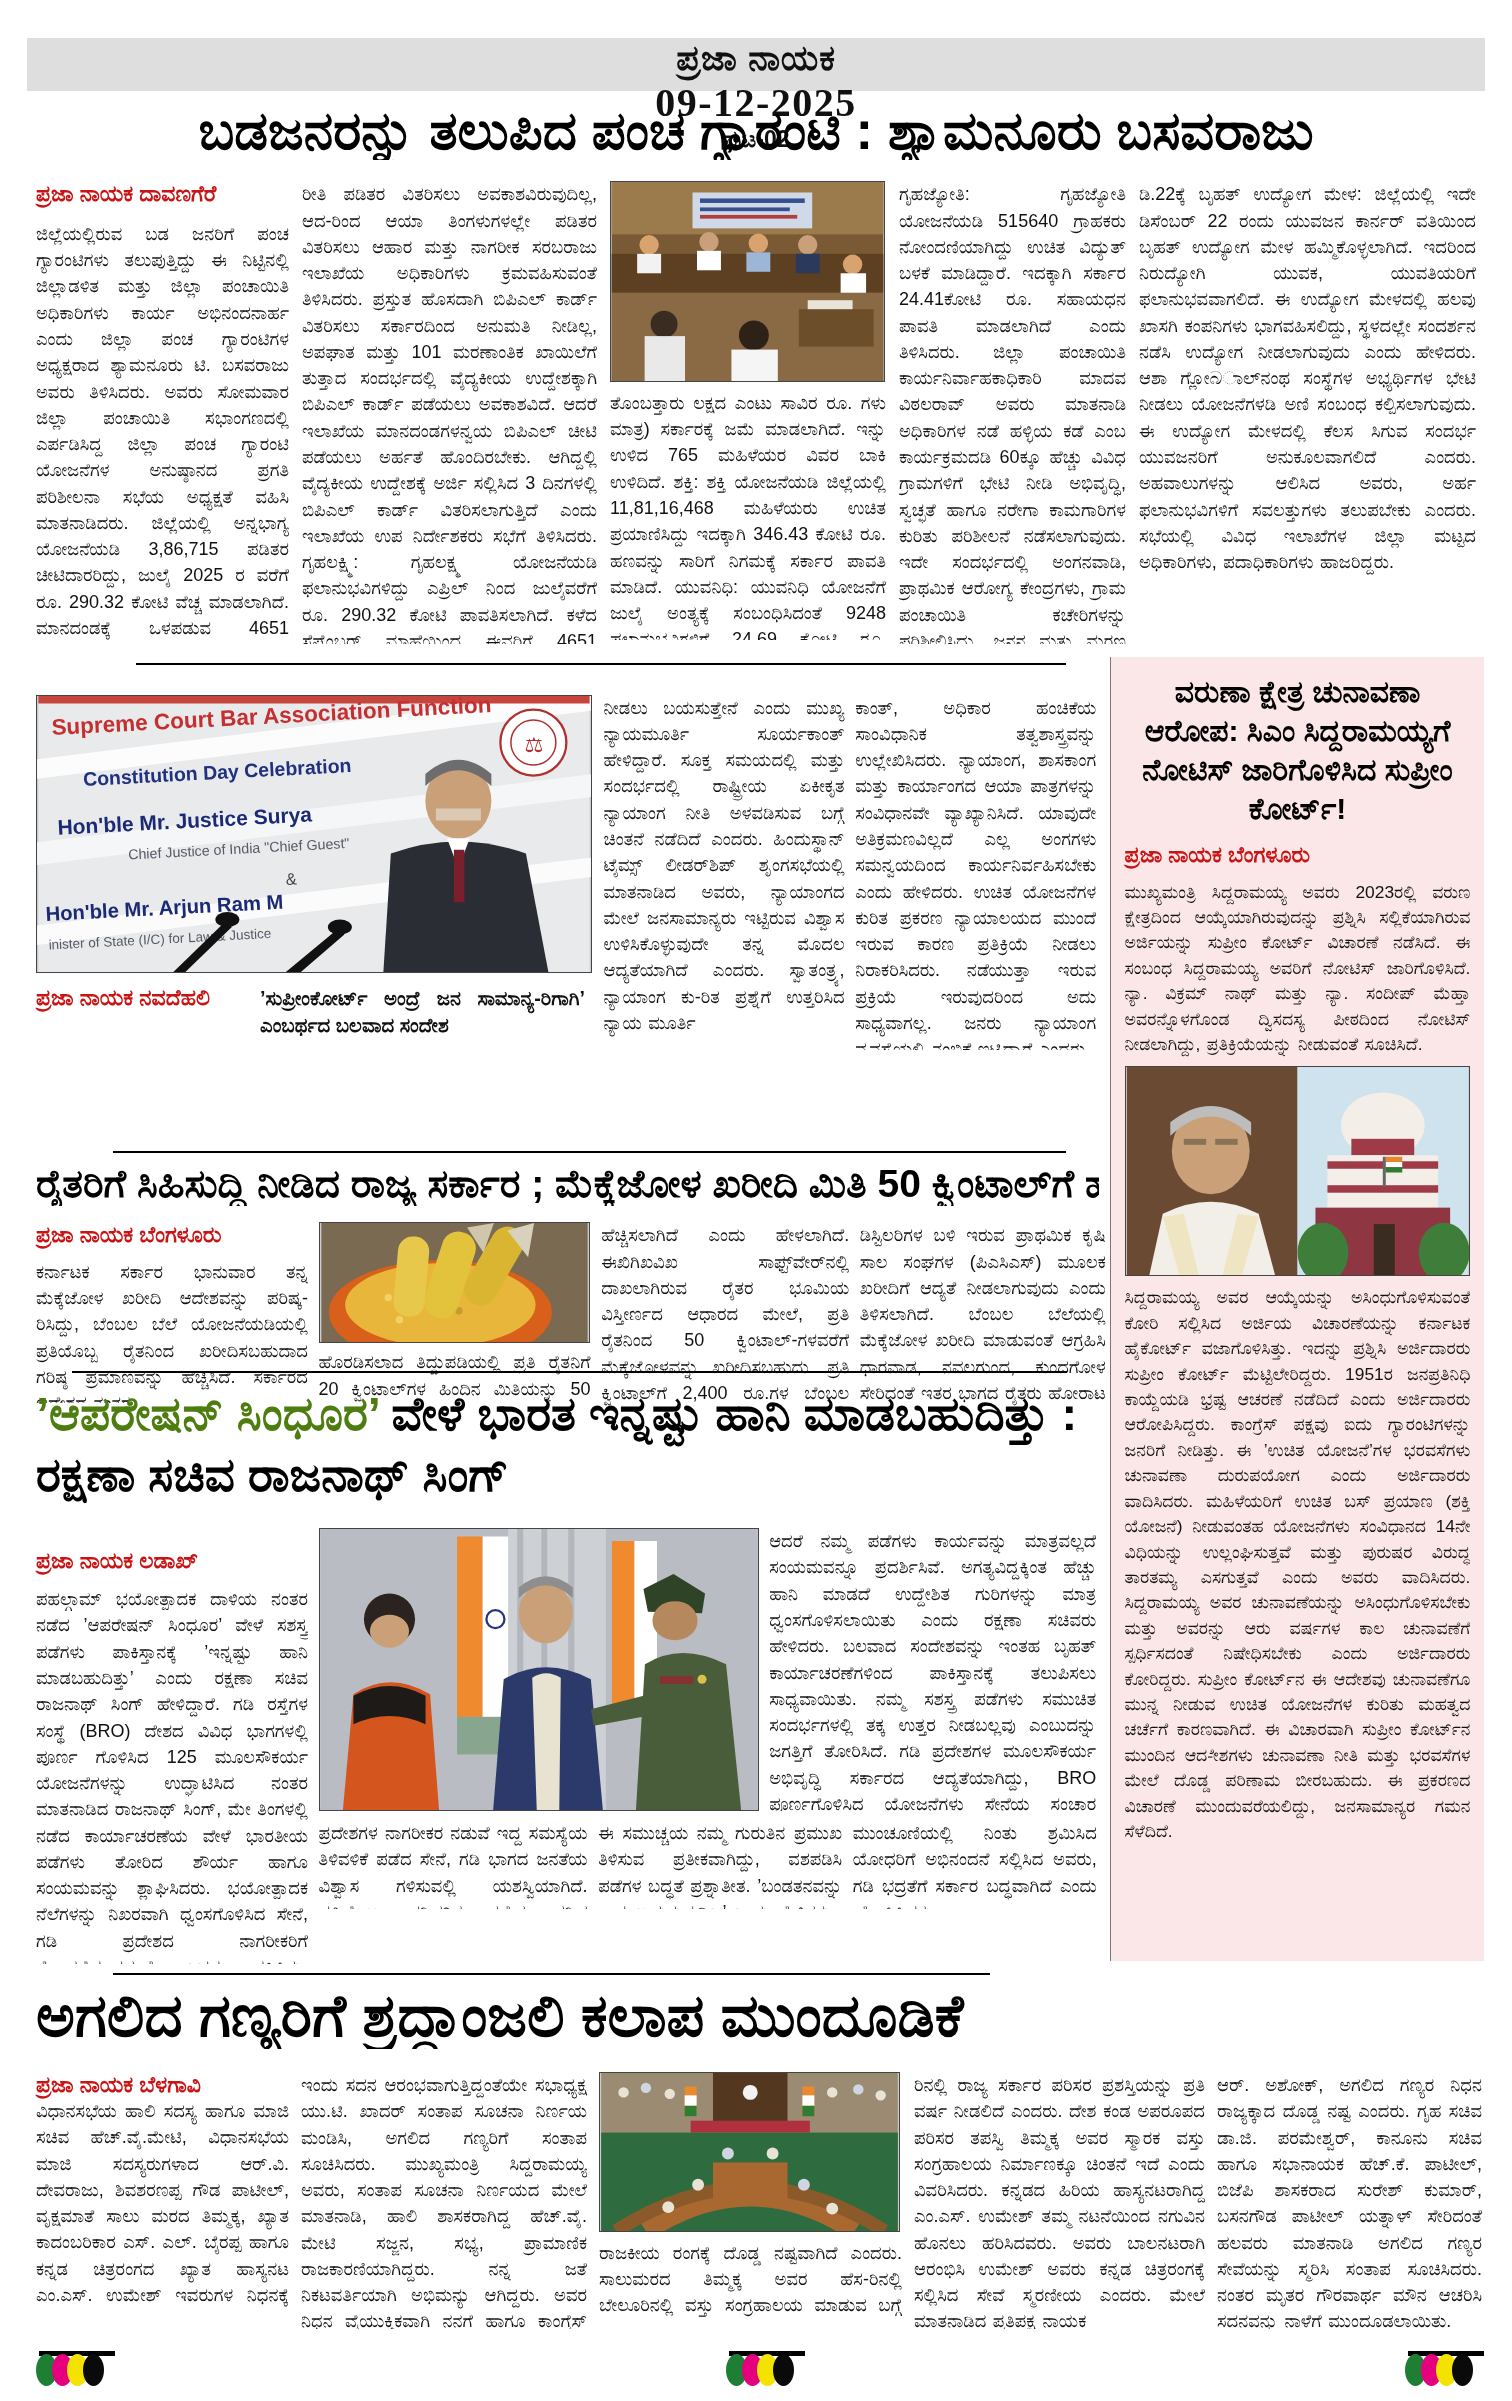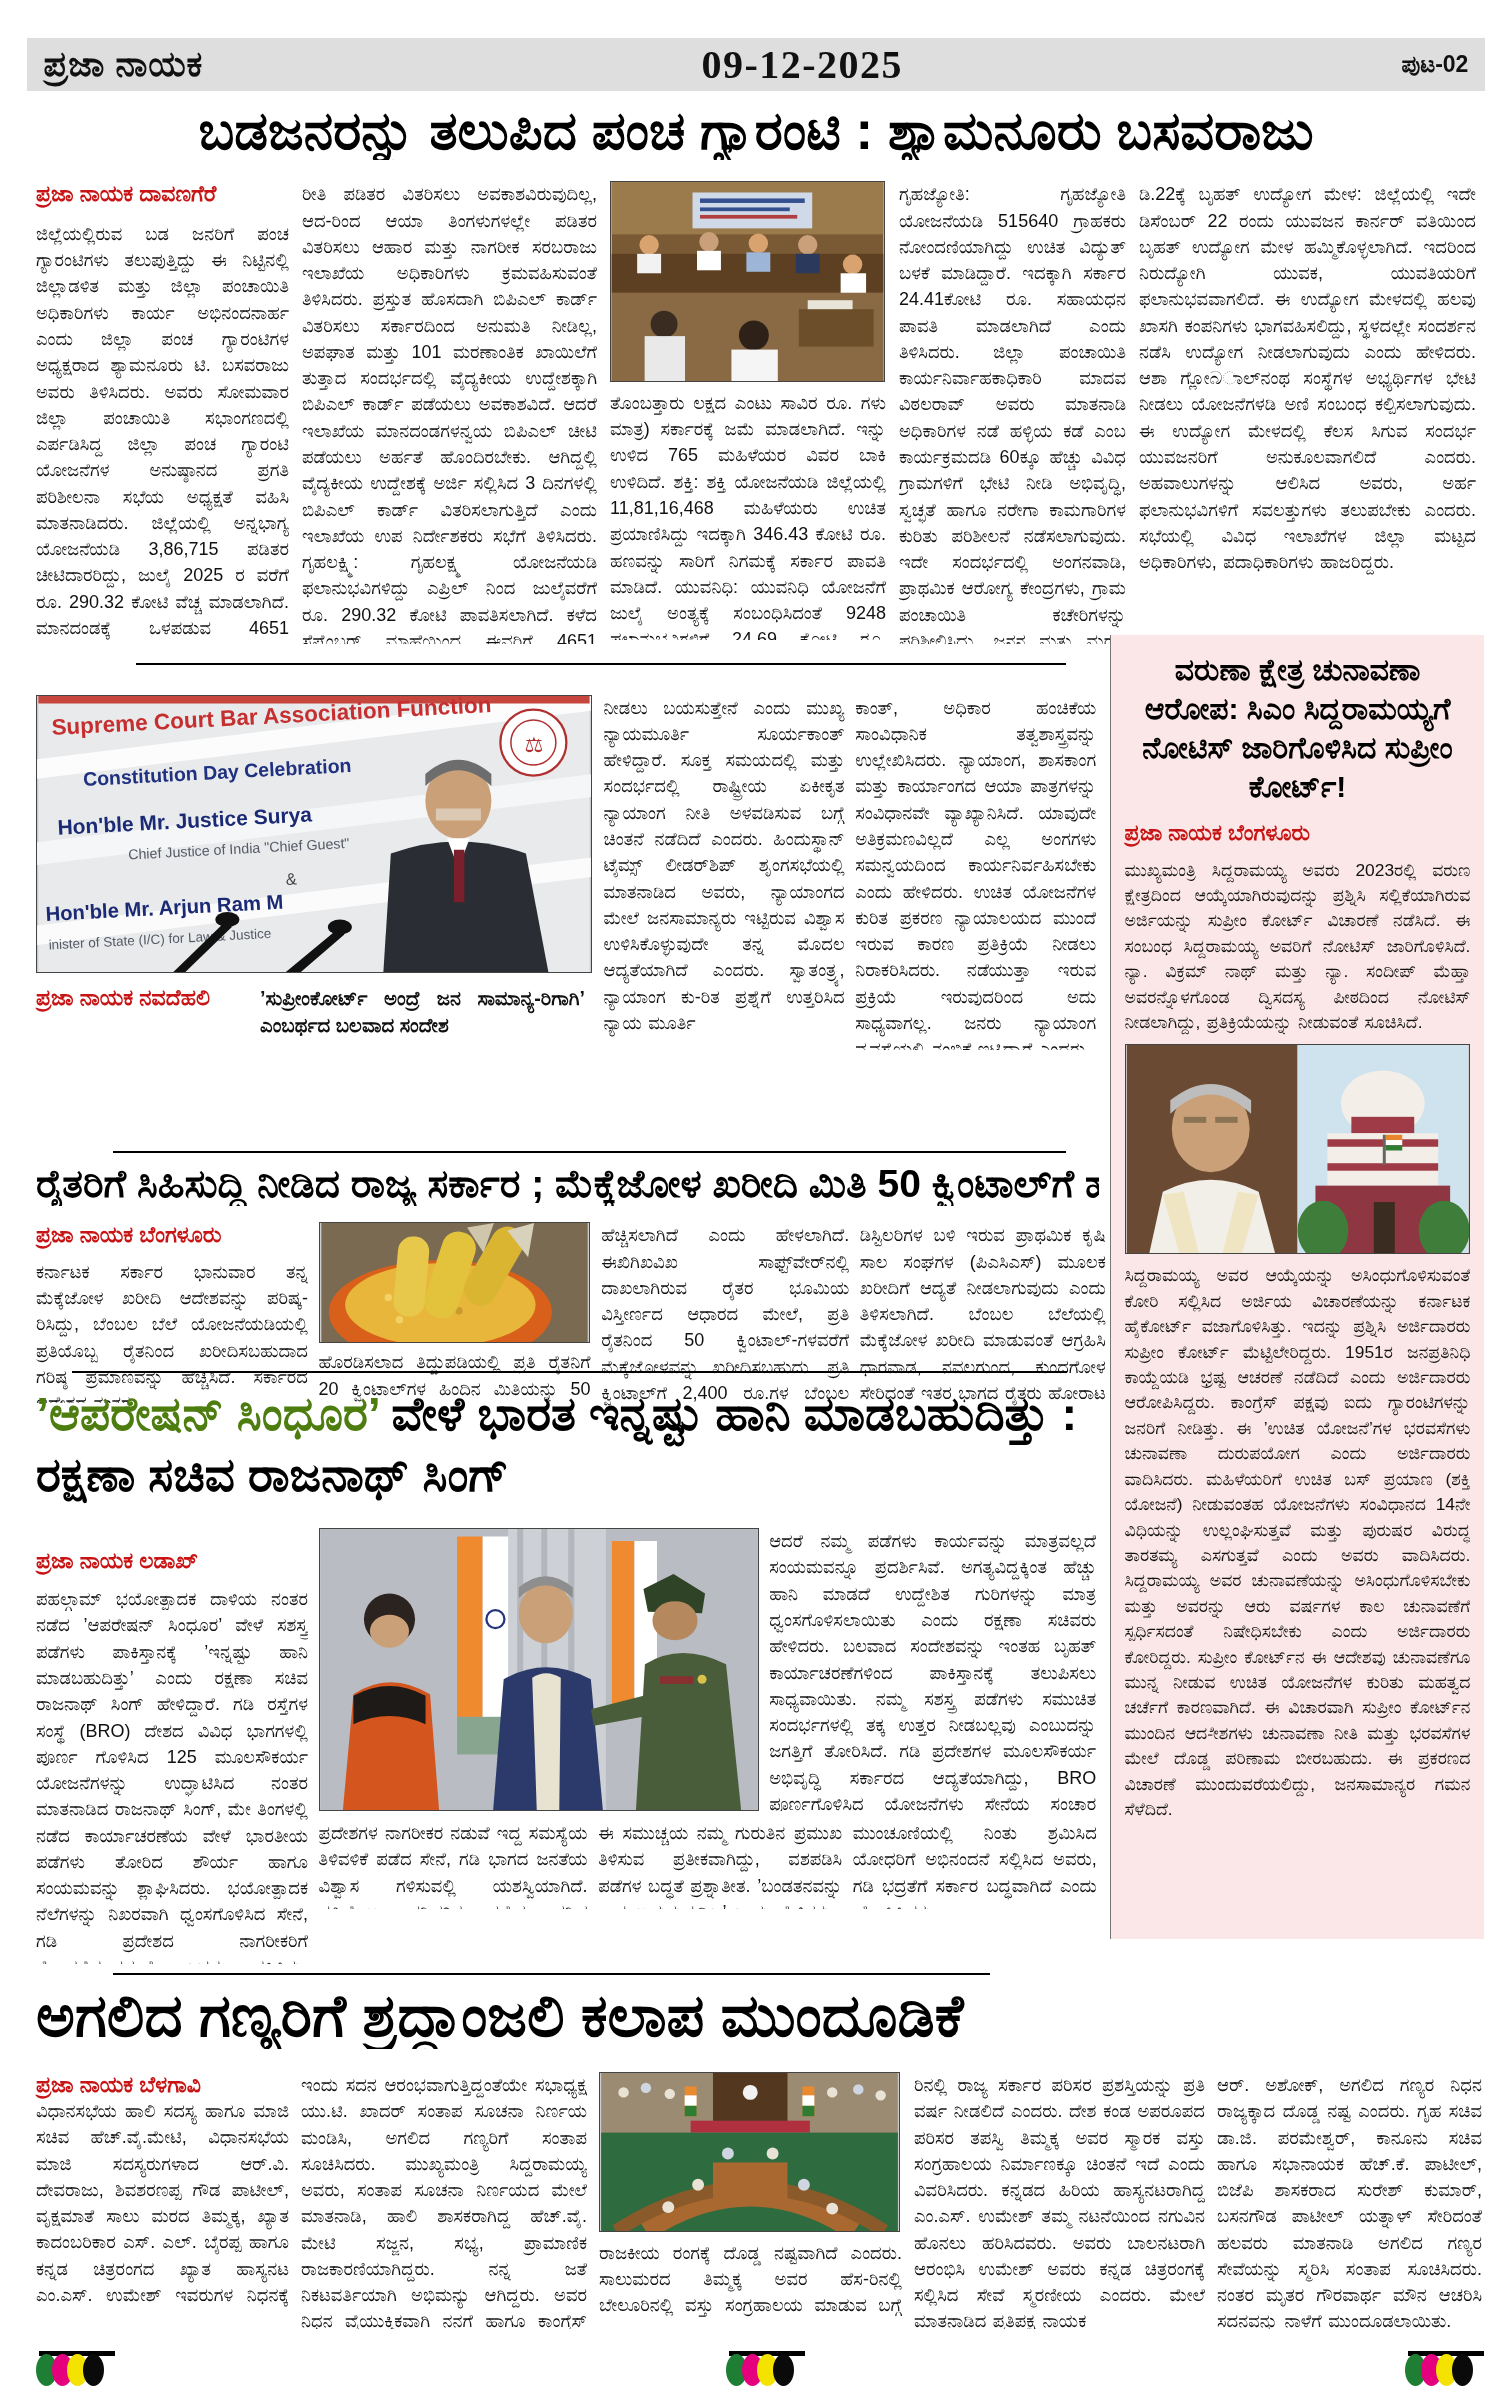--- a/index.html
+++ b/index.html
@@ -1,38 +1,38 @@
 <!DOCTYPE html>
 <html style="font-size:12px"><head>
 <meta charset="utf-8">
 <style>
   * { margin:0; padding:0; box-sizing:border-box; }
   body {
     width:1513px; height:2401px; position:relative; background:#ffffff;
     font-family:"Liberation Sans", sans-serif; color:#111;
   }
-  .abs { position:absolute; }
+  .abs { position:absolute;flex-direction:column; }
   .header-bar {
     left:27px; top:38px; width:1458px; height:53px; background:#dedede;
     display:flex; align-items:center; justify-content:space-between; padding:0 16.6px;
   }
   .masthead { font-size:35px; font-weight:900; letter-spacing:0.8px; }
   .issue-date { font-family:"Liberation Serif", serif; font-size:40px; font-weight:bold; letter-spacing:1.5px; }
   .page-label { font-size:23px; font-weight:bold; }
   .headline { font-weight:900; color:#000; line-height:1.12; }
   .byline { color:#c81414; font-weight:bold; font-size:22px; }
   .col {
     text-align:justify; font-size:18px; line-height:1.46; overflow:hidden;
     word-spacing:1.5px;
   }
   .photo { border:0.8px solid #444; background:#ccc; display:block; }
   .divider { background:#000; height:2.3px; }
   .caption { font-size:19.7px; line-height:1.4; text-align:justify; }
   .pinkbox {
-    left:1110px; top:635px; width:374px; height:1304px; background:#fbe7e7;
+    left:1110px; top:657px; width:374px; height:1304px; background:#fbe7e7;
     border-left:0.8px solid #777; padding:15px 13.6px; overflow:hidden;
   }
   .pinkbox .headline { font-size:30px; text-align:center; line-height:1.3; }
   .regmark { display:flex; flex-direction:column; align-items:flex-start; }
   .regmark .bar { width:76px; height:4.5px; background:#000; margin-left:3px; }
   .regmark .dots { display:flex; margin-top:-1.5px; }
   .regmark .dot { width:21px; height:32px; border-radius:50%; margin-right:-5.3px; }
   .d-green { background:#1e7e34; } .d-magenta { background:#e5007d; }
   .d-yellow { background:#f4e300; } .d-black { background:#0a0a0a; }
 </style>

